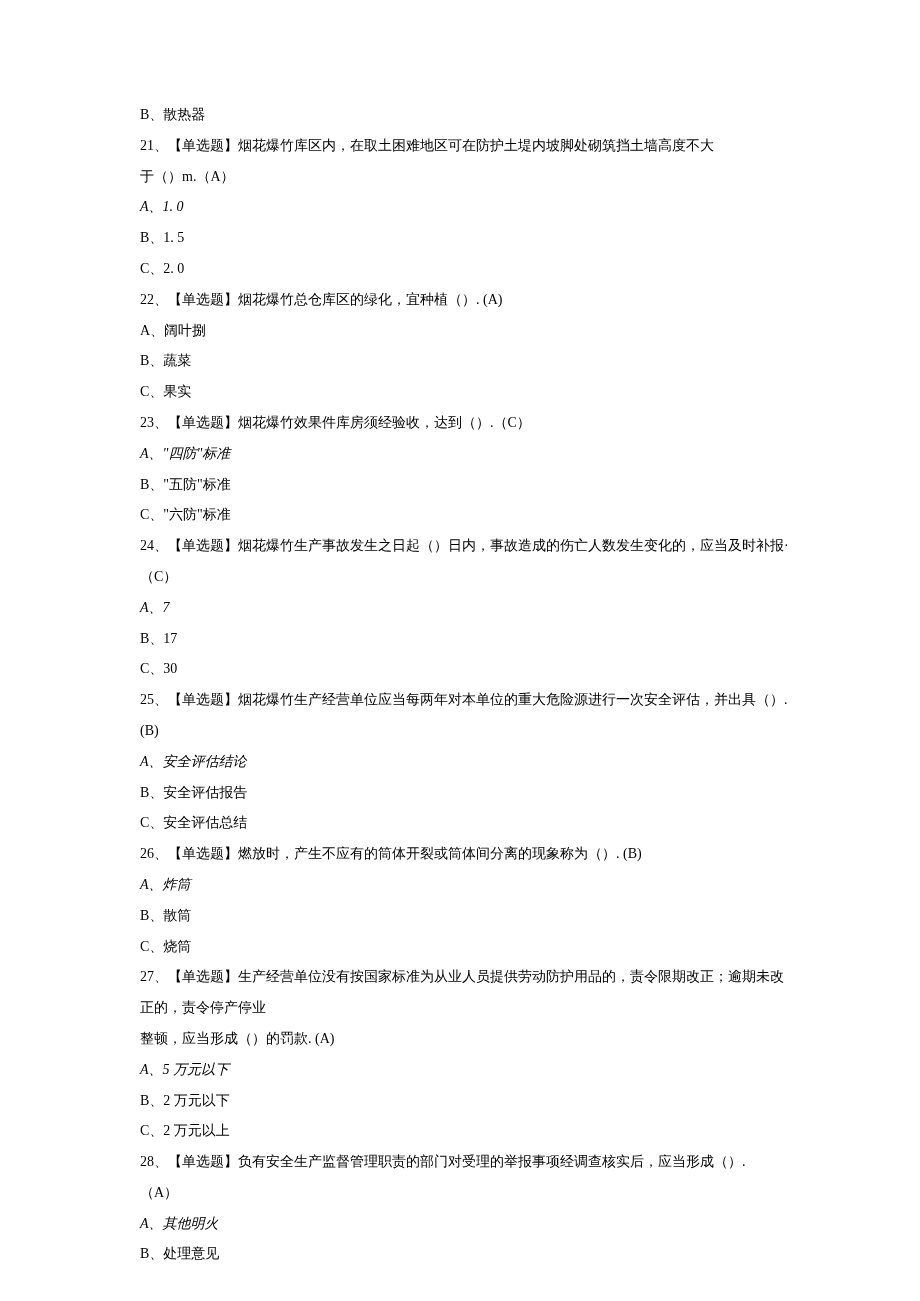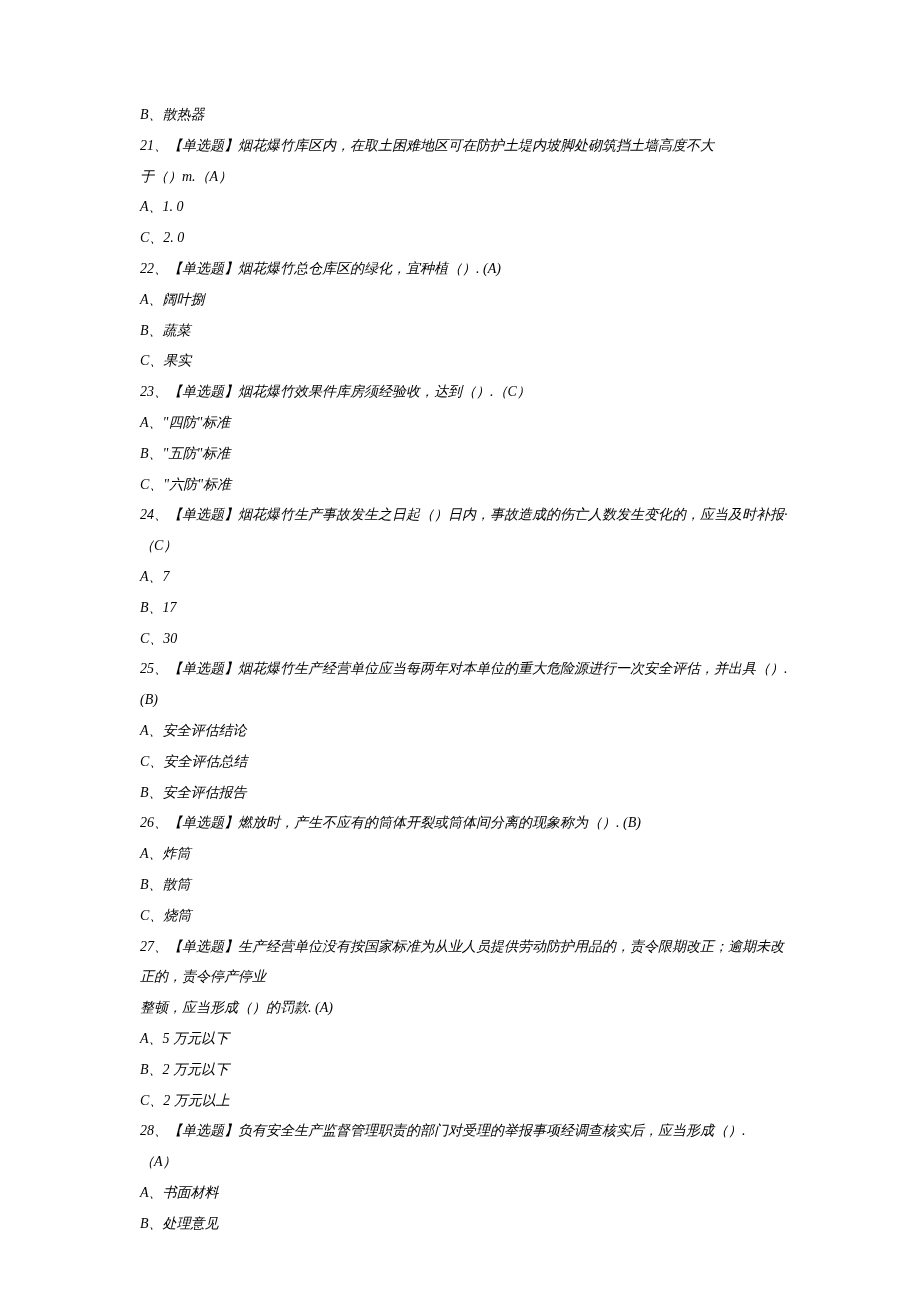--- a/index.html
+++ b/index.html
@@ -9,57 +9,57 @@
       color: #000;
       background: #fff;
       margin: 0;
       padding: 100px 130px 100px 140px;
       width: 920px;
       box-sizing: border-box;
     }
     .line {
       margin: 0;
       padding: 0;
-      font-style: italic;
     }
     .italic {
       font-style: italic;
     }
   </style>
 </head>
 <body>
 
 <div id="content">
     <p class="line">B、散热器</p>
     <p class="line">21、【单选题】烟花爆竹库区内，在取土困难地区可在防护土堤内坡脚处砌筑挡土墙高度不大</p>
     <p class="line">于（）m.（A）</p>
     <p class="line italic">A、1. 0</p>
+    <p class="line">B、1. 5</p>
     <p class="line">C、2. 0</p>
     <p class="line">22、【单选题】烟花爆竹总仓库区的绿化，宜种植（）. (A)</p>
     <p class="line">A、阔叶捌</p>
     <p class="line">B、蔬菜</p>
     <p class="line">C、果实</p>
     <p class="line">23、【单选题】烟花爆竹效果件库房须经验收，达到（）.（C）</p>
     <p class="line italic">A、"四防"标准</p>
     <p class="line">B、"五防"标准</p>
     <p class="line">C、"六防"标准</p>
     <p class="line">24、【单选题】烟花爆竹生产事故发生之日起（）日内，事故造成的伤亡人数发生变化的，应当及时补报·（C）</p>
     <p class="line italic">A、7</p>
     <p class="line">B、17</p>
     <p class="line">C、30</p>
     <p class="line">25、【单选题】烟花爆竹生产经营单位应当每两年对本单位的重大危险源进行一次安全评估，并出具（）. (B)</p>
     <p class="line italic">A、安全评估结论</p>
+    <p class="line">B、安全评估报告</p>
     <p class="line">C、安全评估总结</p>
-    <p class="line">B、安全评估报告</p>
     <p class="line">26、【单选题】燃放时，产生不应有的筒体开裂或筒体间分离的现象称为（）. (B)</p>
     <p class="line italic">A、炸筒</p>
     <p class="line">B、散筒</p>
     <p class="line">C、烧筒</p>
     <p class="line">27、【单选题】生产经营单位没有按国家标准为从业人员提供劳动防护用品的，责令限期改正；逾期未改正的，责令停产停业</p>
     <p class="line">整顿，应当形成（）的罚款. (A)</p>
     <p class="line italic">A、5 万元以下</p>
     <p class="line">B、2 万元以下</p>
     <p class="line">C、2 万元以上</p>
     <p class="line">28、【单选题】负有安全生产监督管理职责的部门对受理的举报事项经调查核实后，应当形成（）.</p>
     <p class="line">（A）</p>
-    <p class="line italic">A、书面材料</p>
+    <p class="line italic">A、其他明火</p>
     <p class="line">B、处理意见</p>
   </div>
 
 </body></html>

